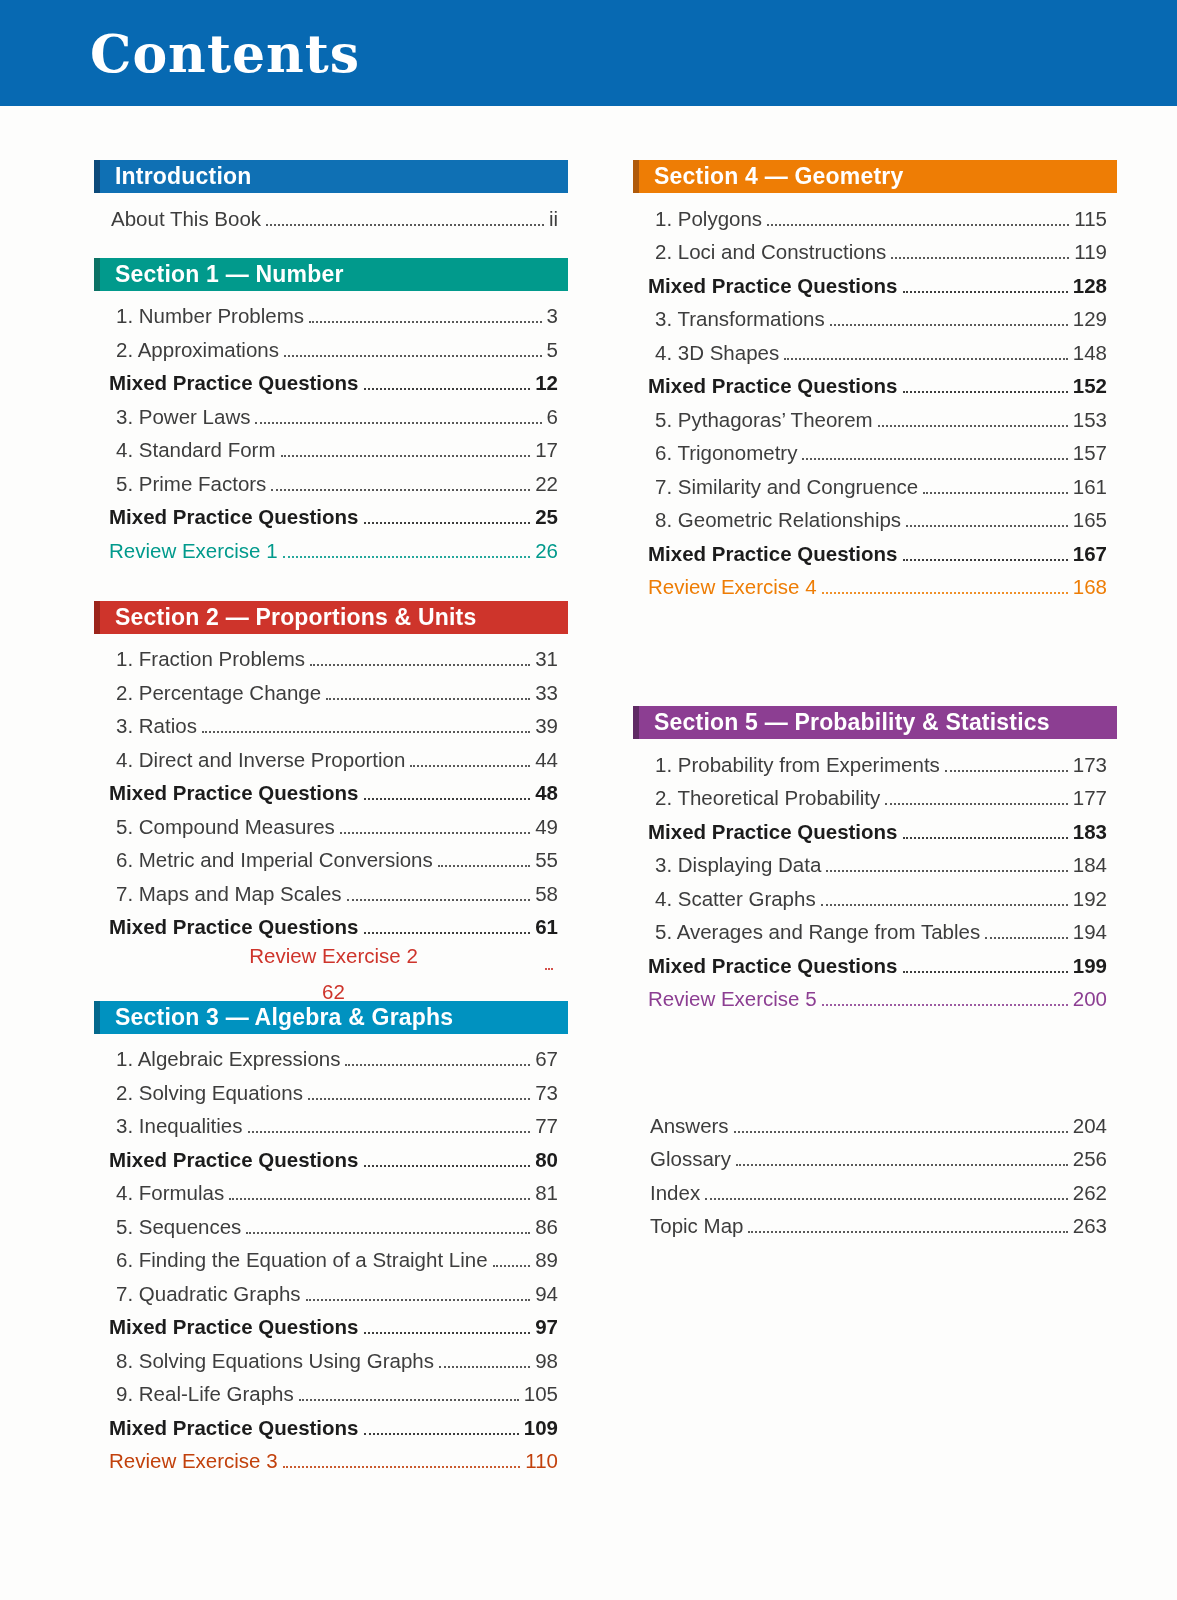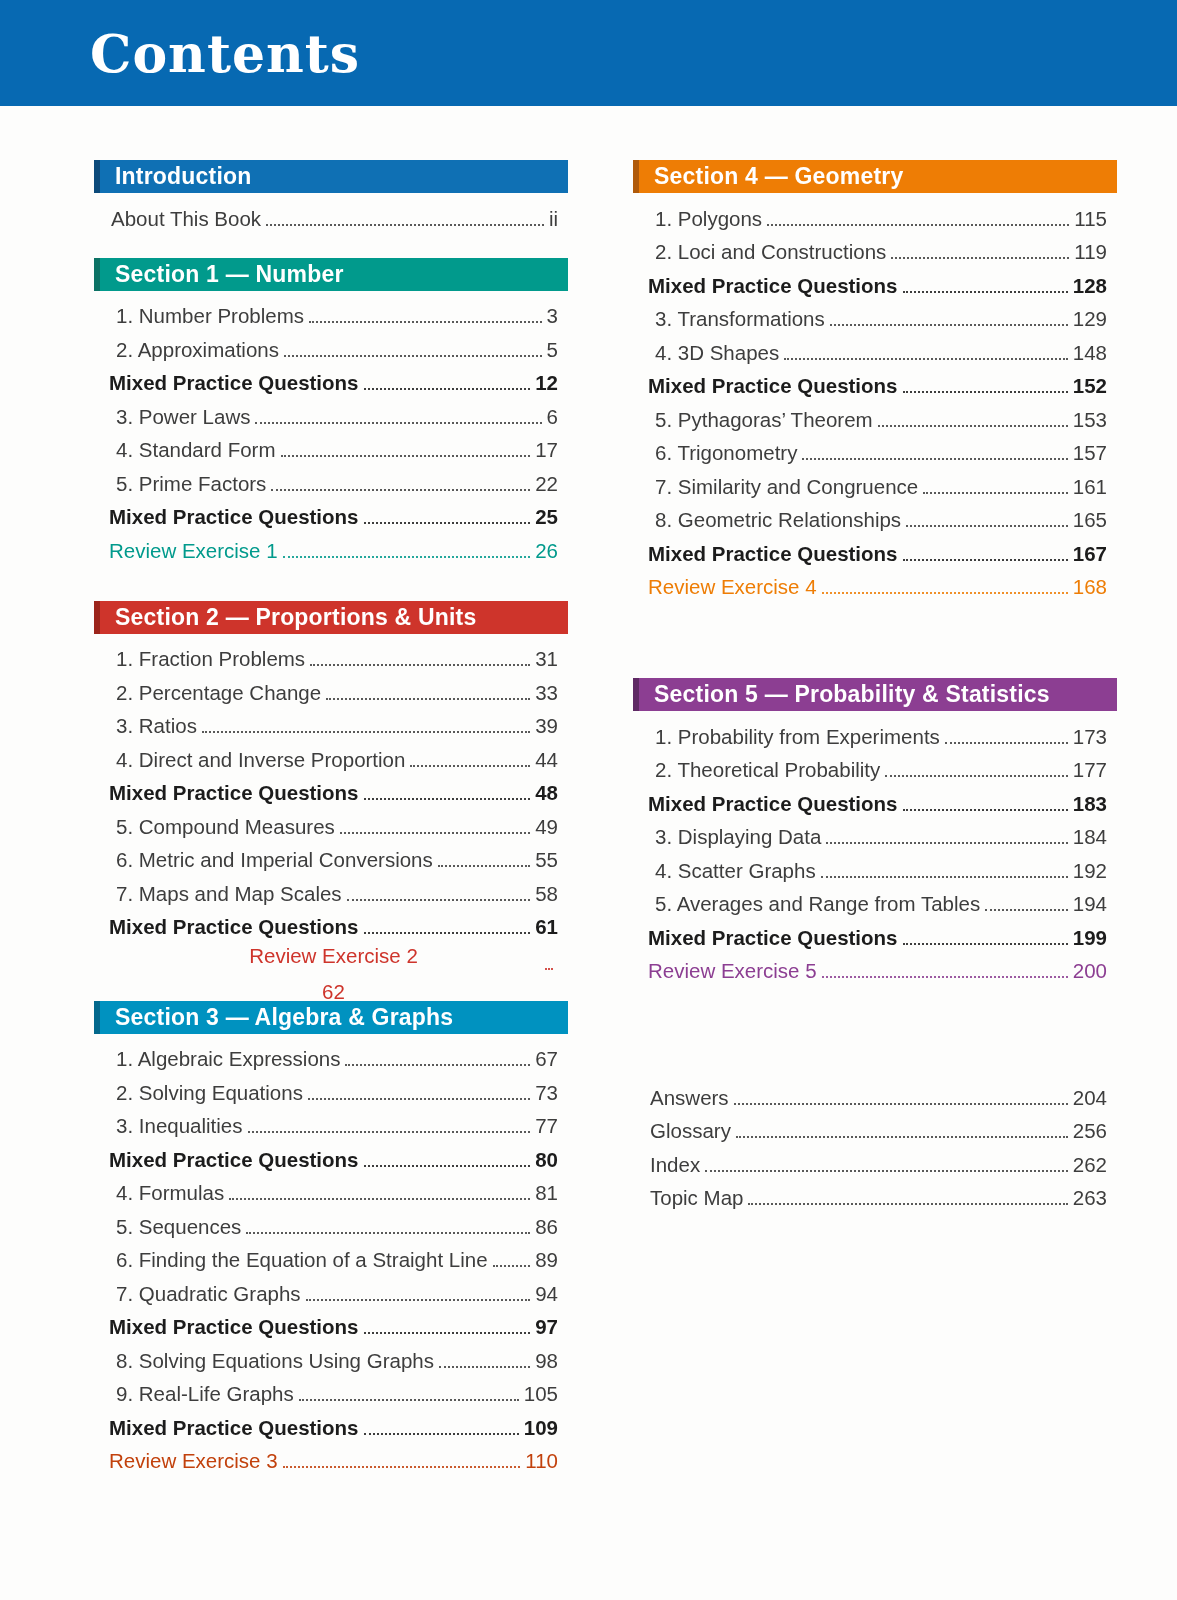--- a/index.html
+++ b/index.html
@@ -29,21 +29,21 @@
   
   .column { position: absolute; top: 160px; }
   .column.left  { left: 94px;  width: 474px; }
   .column.right { left: 633px; width: 484px; }
 
   
   .section { width: 100%; }
   [data-section-id="s1"]        { margin-top: 22px; }
   [data-section-id="s2"]        { margin-top: 33px; }
   [data-section-id="s3"]        { margin-top: 23px; }
-  [data-section-id="s5"]        { margin-top: 74px; }
+  [data-section-id="s5"]        { margin-top: 102px; }
   [data-section-id="backmatter"]{ margin-top: 93px; }
 
   .section-header {
     height: 33px;
     display: flex; align-items: center;
     padding-left: 15px;
     box-sizing: border-box;
   }
   .section-header-label {
     color: #ffffff;

